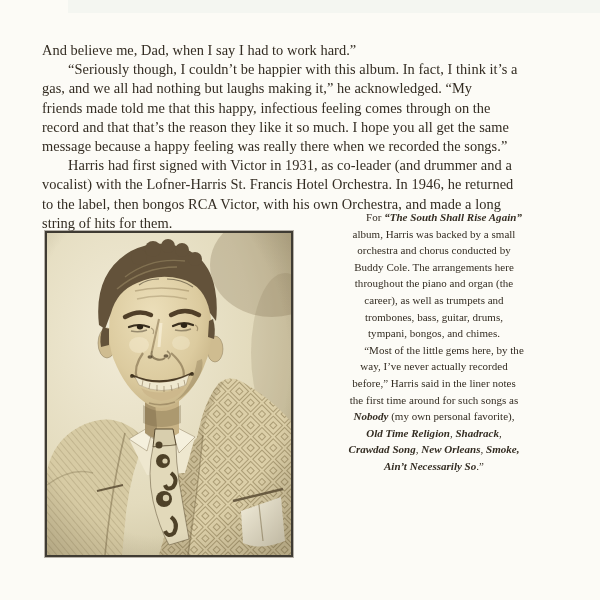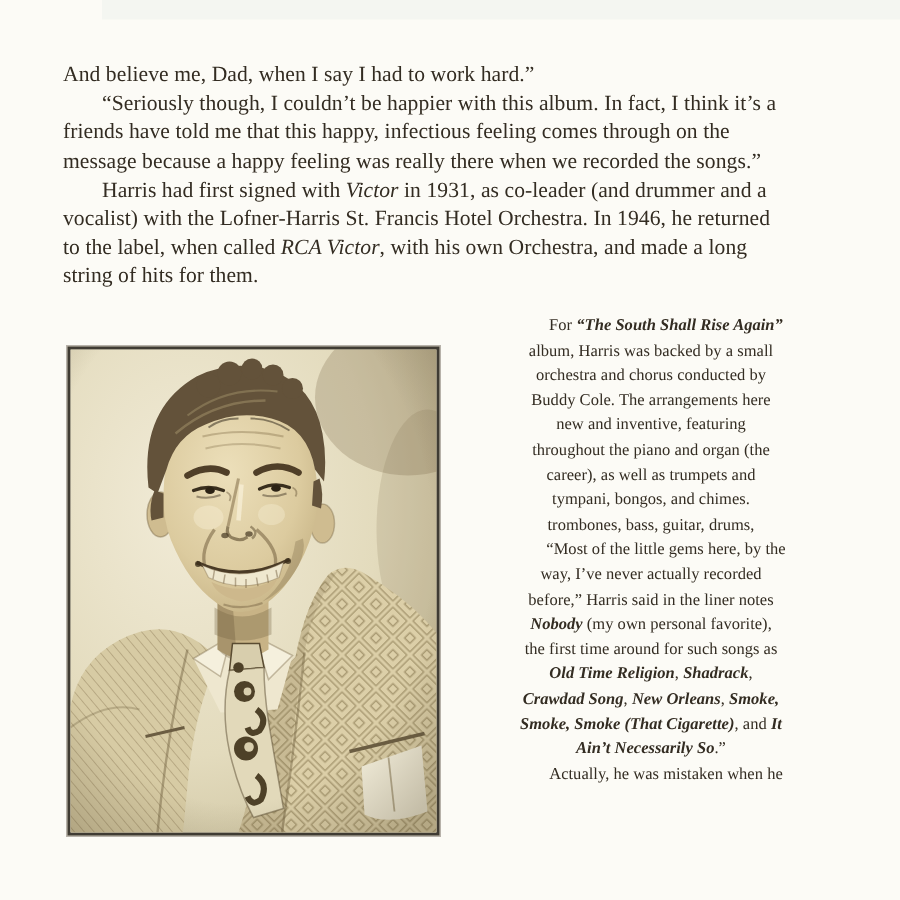--- a/index.html
+++ b/index.html
@@ -20,68 +20,67 @@
   .intro{
     position:absolute;left:42px;top:41px;width:552px;
     font-size:14.4px;line-height:19.2px;letter-spacing:0.05px;
   }
   .intro .ind{padding-left:26px;}
   .col{
     position:absolute;left:288px;top:209px;width:292px;
     font-size:11px;line-height:16.6px;letter-spacing:0.02px;text-align:center;
   }
   .col .ind{padding-left:20px;}
-  .i{font-style:italic;}
+  .i{}
   .bi{font-style:italic;font-weight:bold;}
   .photo{
     position:absolute;left:45px;top:231px;width:244px;height:322px;
     border:2px solid var(--photo_border,#3f3b33);
     box-shadow:0 0 0 1px rgba(125,119,108,.55);
     background:#e7e0c8;
   }
   .photo svg{display:block;}
 </style>
 </head>
 <body>
 
 <div class="page">
 
   <div class="scan-band"></div>
 
   <div class="intro textblock">
       <div class="line"><span>And believe me, Dad, when I say I had to work hard.”</span></div>
       <div class="line ind"><span>“Seriously though, I couldn’t be happier with this album. In fact, I think it’s a</span></div>
-      <div class="line"><span>friends have told me that this happy, infectious feeling comes through on the</span></div>
+      <div class="line"><span>gas, and we all had nothing but laughs making it,” he acknowledged. “My</span></div>
+      <div class="line"><span>friends made told me that this happy, infectious feeling comes through on the</span></div>
+      <div class="line"><span>record and that that’s the reason they like it so much. I hope you all get the same</span></div>
       <div class="line"><span>message because a happy feeling was really there when we recorded the songs.”</span></div>
       <div class="line ind"><span>Harris had first signed with </span><span class="i">Victor</span><span> in 1931, as co-leader (and drummer and a</span></div>
       <div class="line"><span>vocalist) with the Lofner-Harris St. Francis Hotel Orchestra. In 1946, he returned</span></div>
-      <div class="line"><span>to the label, when called </span><span class="i">RCA Victor</span><span>, with his own Orchestra, and made a long</span></div>
+      <div class="line"><span>to the label, then bongos </span><span class="i">RCA Victor</span><span>, with his own Orchestra, and made a long</span></div>
       <div class="line"><span>string of hits for them.</span></div>
     </div>
 
   <div class="col textblock">
       <div class="line ind"><span>For </span><span class="bi">“The South Shall Rise Again”</span></div>
       <div class="line"><span>album, Harris was backed by a small</span></div>
       <div class="line"><span>orchestra and chorus conducted by</span></div>
       <div class="line"><span>Buddy Cole. The arrangements here</span></div>
-      <div class="line"><span>new and inventive, featuring</span></div>
       <div class="line"><span>throughout the piano and organ (the</span></div>
       <div class="line"><span>career), as well as trumpets and</span></div>
+      <div class="line"><span>trombones, bass, guitar, drums,</span></div>
       <div class="line"><span>tympani, bongos, and chimes.</span></div>
-      <div class="line"><span>trombones, bass, guitar, drums,</span></div>
       <div class="line ind"><span>“Most of the little gems here, by the</span></div>
       <div class="line"><span>way, I’ve never actually recorded</span></div>
       <div class="line"><span>before,” Harris said in the liner notes</span></div>
+      <div class="line"><span>the first time around for such songs as</span></div>
       <div class="line"><span class="bi">Nobody</span><span> (my own personal favorite),</span></div>
-      <div class="line"><span>the first time around for such songs as</span></div>
       <div class="line"><span class="bi">Old Time Religion</span><span>, </span><span class="bi">Shadrack</span><span>,</span></div>
       <div class="line"><span class="bi">Crawdad Song</span><span>, </span><span class="bi">New Orleans</span><span>, </span><span class="bi">Smoke,</span></div>
-      <div class="line"><span class="bi">Smoke, Smoke (That Cigarette)</span><span>, and </span><span class="bi">It</span></div>
       <div class="line"><span class="bi">Ain’t Necessarily So</span><span>.”</span></div>
-      <div class="line ind"><span>Actually, he was mistaken when he</span></div>
     </div>
 
   <div class="photo">
     <svg width="244" height="322" viewBox="0 0 244 322" xmlns="http://www.w3.org/2000/svg">
       <defs>
         <radialGradient id="bgG" cx="32%" cy="32%" r="95%">
           <stop offset="0%" stop-color="#f1ebd7"></stop>
           <stop offset="55%" stop-color="#e3dbbd"></stop>
           <stop offset="100%" stop-color="#c3b893"></stop>
         </radialGradient>

